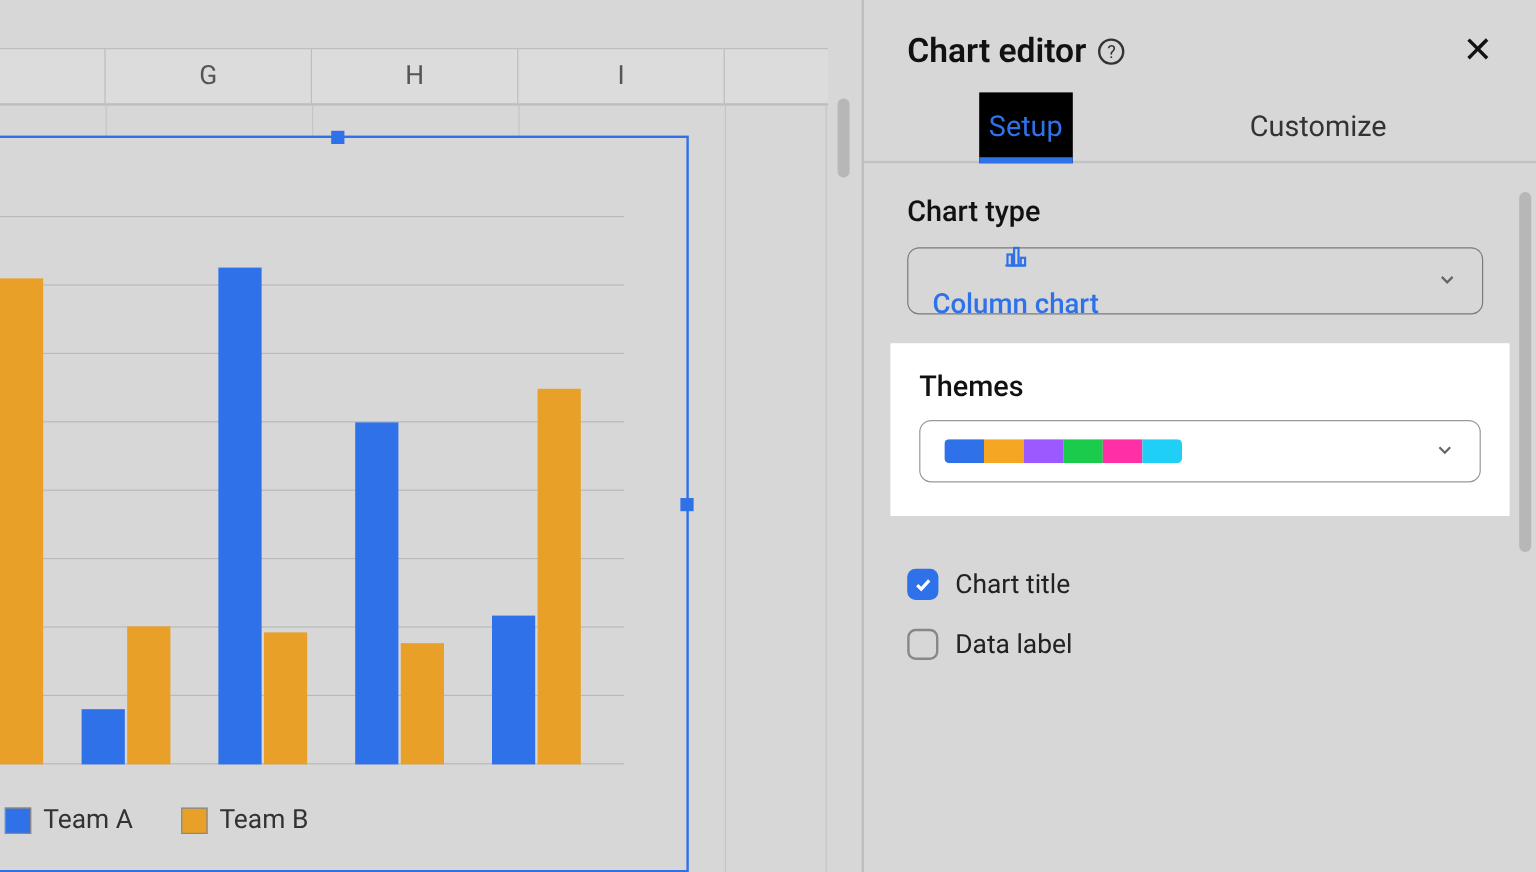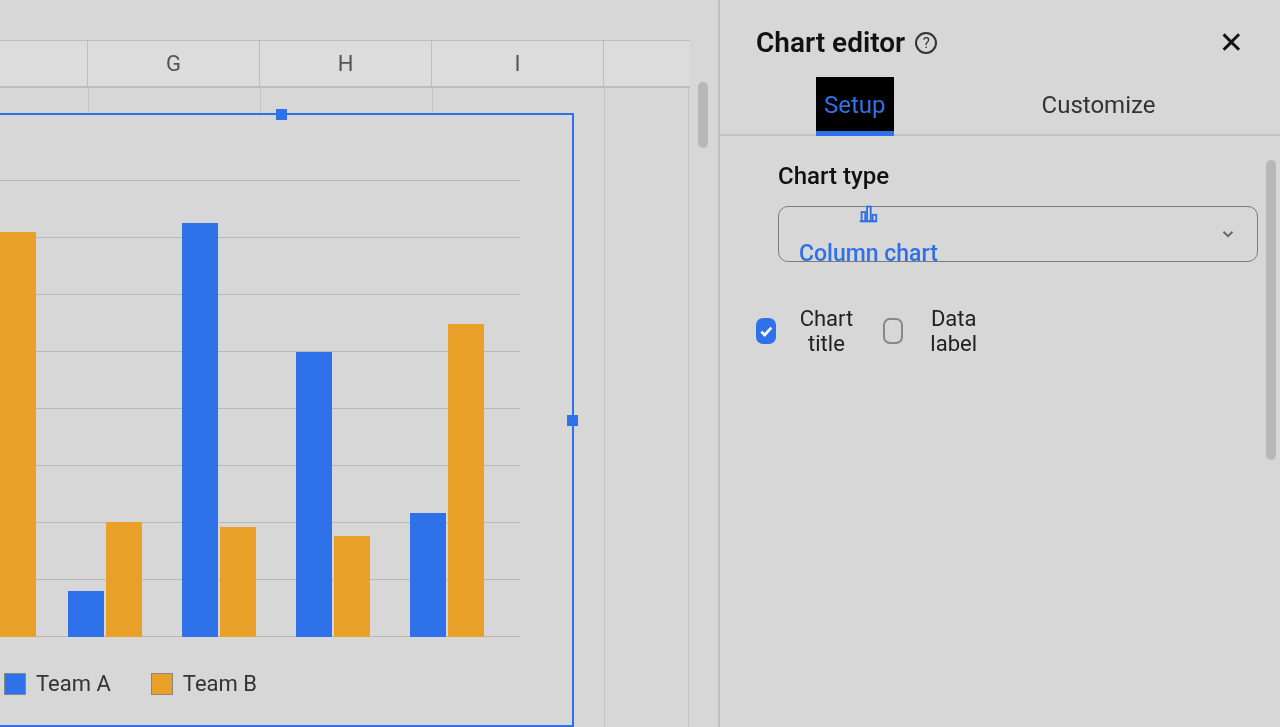--- a/index.html
+++ b/index.html
@@ -114,21 +114,21 @@
     .close-btn { font-size:30px; color:#111; cursor:pointer; line-height:1; }
 
     .tabs {
       display:flex; border-bottom:2px solid #c3c3c3;
       padding-left: 96px; gap: 140px;
       margin-top: 8px;
     }
     .tab { font-size:24px; color:#333; padding: 14px 8px 12px; cursor:pointer; }
     .tab.active { color:#2F71E8; background:#000000; border-bottom:5px solid #2F71E8; margin-bottom:-2px; }
 
-    .section { padding: 26px 36px 0 36px; margin-left: 22px; }
+    .section { padding: 26px 36px 0 36px; }
     .section-title { font-size:24px; font-weight:500; color:#111; margin-bottom:16px; }
 
     .select {
       width: 480px; height:56px;
       border:1.5px solid #7b7b7b; border-radius:10px;
       display:flex; align-items:center; justify-content:space-between;
       padding: 0 20px;
       cursor:pointer;
       background: transparent;
     }
@@ -143,21 +143,21 @@
     }
     .theme-select {
       width:100%; height:52px; border:1.5px solid #999; border-radius:10px;
       display:flex; align-items:center; justify-content:space-between;
       padding: 0 20px; cursor:pointer; margin-top:14px;
     }
     .swatch-row { display:flex; height:20px; border-radius:4px; overflow:hidden; }
     .swatch-row span { display:block; width:33px; height:20px; }
 
     .options { padding: 26px 36px 0 36px; }
-    .opts-grid { display:grid; grid-template-columns: 1fr 1fr 1fr 1fr; row-gap: 24px; column-gap: 20px; margin-top: 18px; text-align: center; }
+    .opts-grid { display:grid; grid-template-columns: 1fr; row-gap: 24px; column-gap: 20px; margin-top: 18px; }
     .chk { display:flex; align-items:center; gap:14px; cursor:pointer; font-size:22px; color:#222; }
     .chk-box { width:26px; height:26px; border-radius:7px; display:flex; align-items:center; justify-content:center; }
     .chk-box.checked { background:#2F71E8; color:#fff; }
     .chk-box.unchecked { border:2px solid #888; background:transparent; }
     .chk-box svg { width:16px; height:16px; }
 
     .chart-type-icon { width:22px; height:22px; }
   </style>
 </head>
 <body>
@@ -252,20 +252,38 @@
         <span class="select-label">Column chart</span>
       </div>
       <span class="chev">
         <svg width="18" height="18" viewBox="0 0 24 24" fill="none" stroke="#666" stroke-width="2.5">
             <polyline points="6 9 12 15 18 9"></polyline>
           </svg>
       </span>
     </div>
   </div>
 
+  <div class="themes-card">
+    <div class="section-title" style="margin-bottom:4px">Themes</div>
+    <div class="theme-select">
+      <div class="swatch-row">
+        <span style="background:#2F71E8"></span>
+        <span style="background:#F5A623"></span>
+        <span style="background:#9B59FF"></span>
+        <span style="background:#1BCB4B"></span>
+        <span style="background:#FF2FA6"></span>
+        <span style="background:#20CFF5"></span>
+      </div>
+      <span class="chev">
+        <svg width="18" height="18" viewBox="0 0 24 24" fill="none" stroke="#666" stroke-width="2.5">
+            <polyline points="6 9 12 15 18 9"></polyline>
+          </svg>
+      </span>
+    </div>
+  </div>
 
   <div class="options">
     <div class="opts-grid">
       <label class="chk">
         <span class="chk-box checked">
           <svg viewBox="0 0 24 24" fill="none" stroke="#fff" stroke-width="4">
               <polyline points="5 13 10 18 20 7"></polyline>
             </svg>
         </span>
         <span>Chart title</span>

